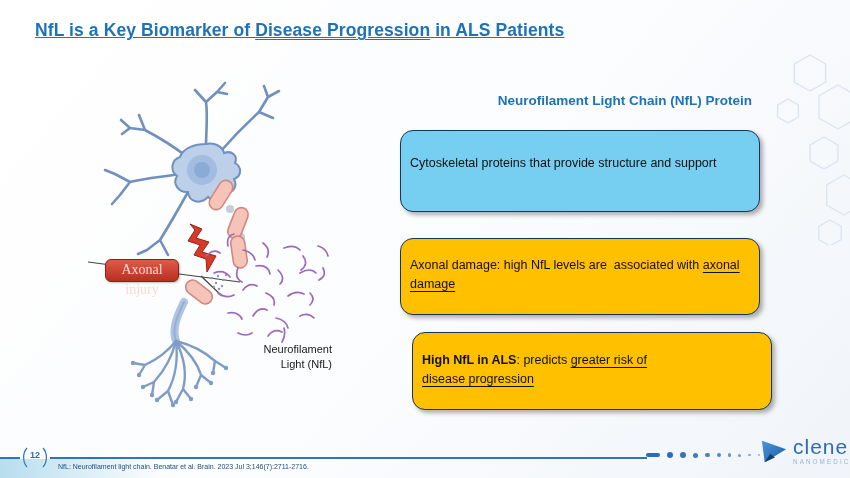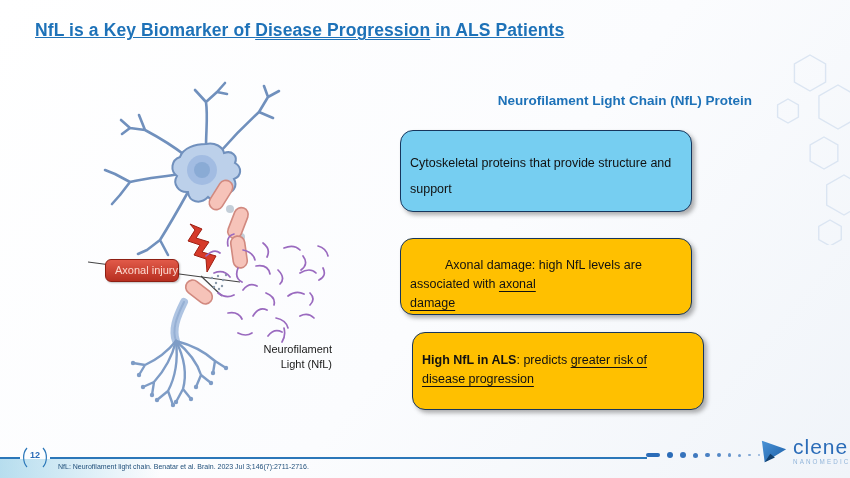--- a/index.html
+++ b/index.html
@@ -6,35 +6,35 @@
   #slide{position:relative;width:850px;height:478px;overflow:hidden;
     background:linear-gradient(130deg,#ffffff 0%,#fbfcfe 55%,#f0f4f9 100%);
     box-shadow:0 0 4px rgba(0,0,0,.3);}
   
   .title{position:absolute;left:35px;top:20px;font-size:17.5px;font-weight:600;
     color:#1E72B8;letter-spacing:.1px;text-decoration:underline;}
   .u{text-decoration:underline;text-underline-offset:3px;}
   
   .panel-heading{position:absolute;left:400px;top:93px;width:352px;text-align:right;
     font-size:13.5px;font-weight:700;color:#1E72B8;}
-  .box{position:absolute;left:400px;width:292px;border:1.6px solid #17365D;
+  .box{position:absolute;left:400px;width:360px;border:1.6px solid #17365D;
     border-radius:13px;box-sizing:border-box;box-shadow:3px 3px 4px rgba(80,80,80,.45);
     font-size:12.5px;color:#111;}
   .box-blue{background:#76CEF1;}
   .box-orange{background:#FFC000;}
   #box1{top:130px;height:82px;padding:19px 8px 0 9px;line-height:26px;}
   #box2{top:238px;height:77px;padding:17px 10px 0 9px;line-height:19px;}
   #box3{top:332px;height:78px;padding:18px 8px 0 9px;line-height:19px;margin-left:12px;}
   .b{font-weight:700;}
-  .pre{white-space:pre-wrap;margin-left:35px;}
+  .pre{white-space:pre-wrap;}
   
   .injury-badge{position:absolute;left:105px;top:259px;width:72px;height:21px;
     background:linear-gradient(180deg,#E15A49,#B72F20);border:1px solid #8E1F13;
-    border-radius:6px;color:#FBD9CF;font-size:11px;text-align:right;line-height:20px;
-    box-shadow:1px 1px 2px rgba(0,0,0,.25);}
+    border-radius:6px;color:#FBD9CF;font-size:14px;text-align:center;line-height:20px;
+    box-shadow:1px 1px 2px rgba(0,0,0,.25);font-family:Liberation Serif, serif;}
   .nfl-label{position:absolute;left:240px;top:342px;width:92px;text-align:right;
     font-size:11px;color:#1a1a1a;line-height:15px;}
   
   .footer-line{position:absolute;top:457px;height:2px;background:#2B77B9;}
   #fl-left{left:0;width:20px;}
   #fl-right{left:50px;width:597px;}
   .page-badge{position:absolute;left:20px;top:447px;width:30px;height:21px;}
   .page-badge span{position:absolute;left:0;right:0;top:3px;text-align:center;
     font-size:9px;font-weight:700;color:#2B6CB8;}
   .footnote{position:absolute;left:58px;top:463px;font-size:7px;color:#1F4E79;}

